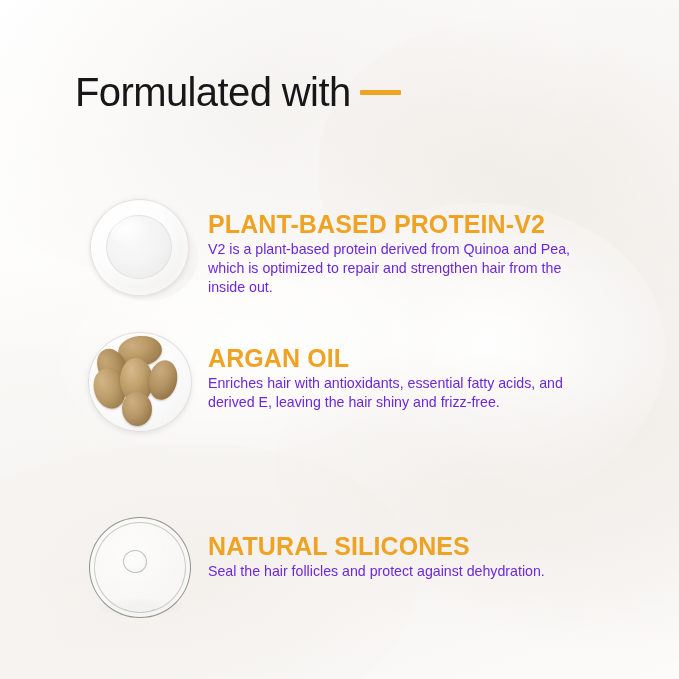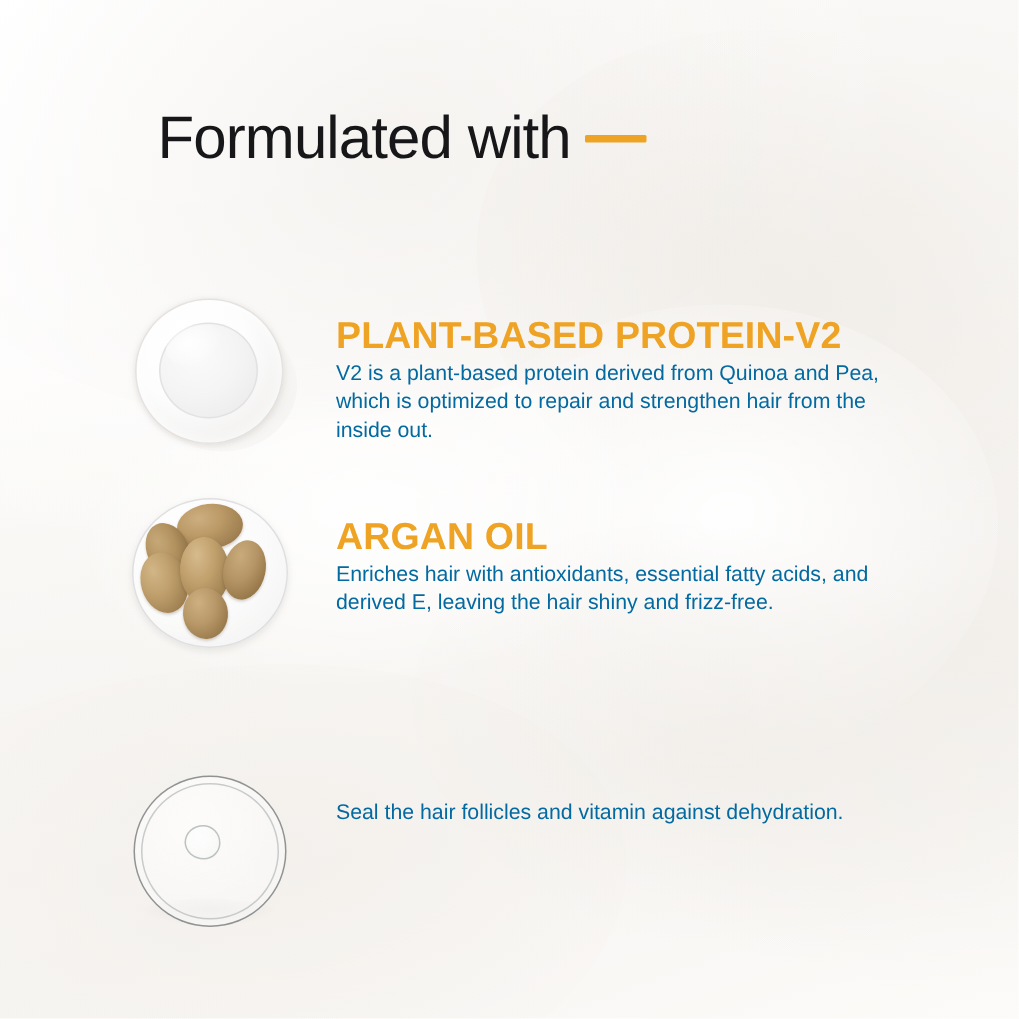--- a/index.html
+++ b/index.html
@@ -81,21 +81,21 @@
     left: 6%; top: 34%;
     width: 60%; height: 34%;
     border-radius: 50%;
     background: radial-gradient(ellipse at 50% 50%, rgba(255,255,255,0.9) 0%, rgba(255,255,255,0) 70%);
     transform: rotate(-6deg);
   }
 
   
   .header {
     position: absolute;
-    left: 105px;
+    left: 75px;
     top: 72px;
     display: flex;
     align-items: center;
     gap: 9px;
     text-align: right;
   }
   .header-title {
     font-size: 40px;
     font-weight: 400;
     letter-spacing: -0.6px;
@@ -121,36 +121,36 @@
   .row-2 { top: 326px; }
   .row-3 { top: 513px; }
 
   .thumb {
     position: relative;
     width: 114px;
     height: 112px;
     flex: 0 0 114px;
   }
   .copy {
-    margin-left: 24px;
+    margin-left: 8px;
     padding-top: 0px;
   }
   .ing-title {
     font-size: 25px;
     font-weight: 700;
     letter-spacing: 0.1px;
     line-height: 1.06;
     white-space: nowrap;
     margin: 0 0 2px 0;
   }
   .ing-desc {
     font-size: 14.2px;
     font-weight: 400;
     line-height: 19px;
-    color: #0369a1;
+    color: #6d28d9;
     margin: 0;
     max-width: 372px;
     white-space: pre-line;
   }
   .row-1 .copy { padding-top: 18px; }
   .row-2 .copy { padding-top: 19px; }
   .row-3 .copy { padding-top: 20px; }
 
   
   .bowl-shadow {
@@ -326,17 +326,18 @@
   </div>
 
   <div class="row row-3">
     <div class="thumb">
       <div class="petri-shadow"></div>
       <div class="petri-outer"></div>
       <div class="petri-inner"></div>
       <div class="petri-drop"></div>
     </div>
     <div class="copy">
-      <p class="ing-desc">Seal the hair follicles and vitamin against dehydration.</p>
+      <h3 class="ing-title" style="color: rgb(239, 163, 36);">NATURAL SILICONES</h3>
+      <p class="ing-desc">Seal the hair follicles and protect against dehydration.</p>
     </div>
   </div>
 
 </div>
 
 </body></html>

